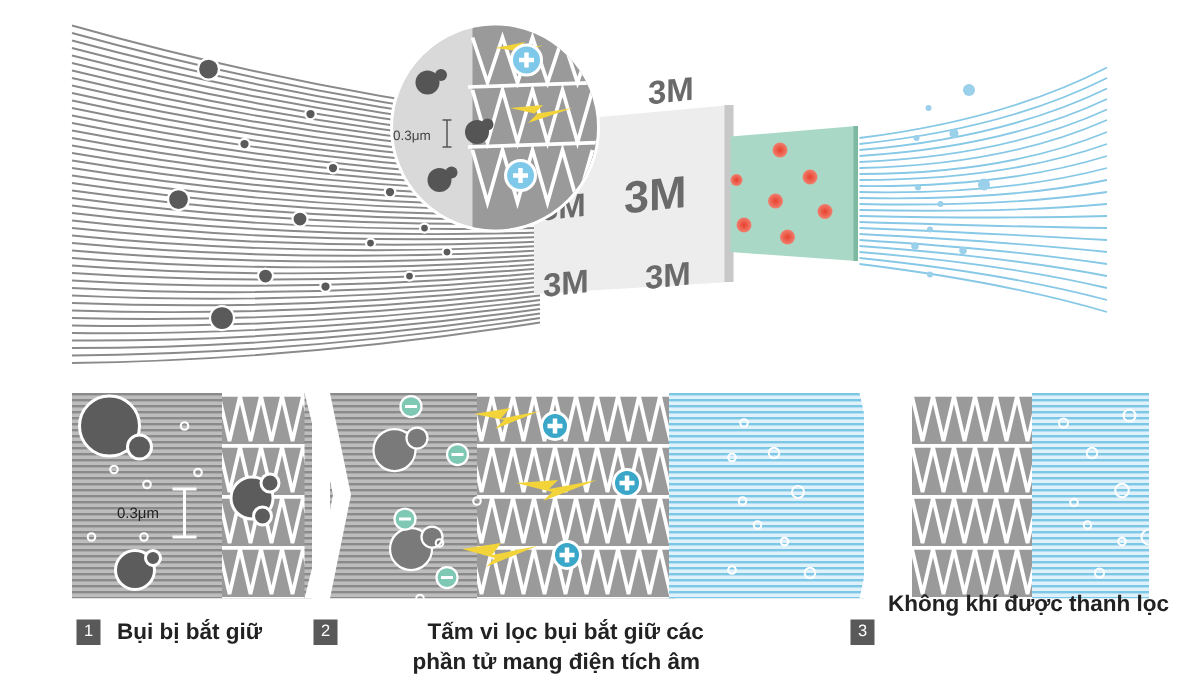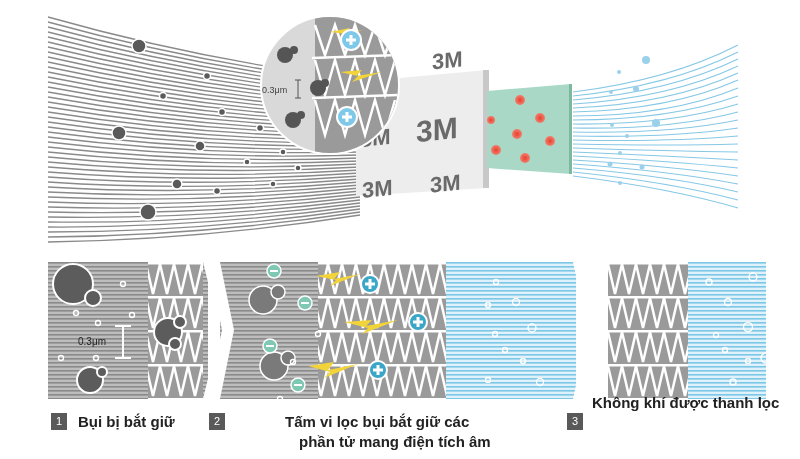--- a/index.html
+++ b/index.html
@@ -313,18 +313,18 @@
   </svg>
 </div>
 
 <div>
   <div class="num" style="left:51px;top:413px;">1</div>
   <div class="cap" style="left:78px;top:412px;">Bụi bị bắt giữ</div>
 </div>
 <div>
   <div class="num" style="left:209px;top:413px;">2</div>
   <div class="cap" style="left:285px;top:412px;text-align:center;">Tấm vi lọc bụi bắt giữ các</div>
-  <div class="cap" style="left:275px;top:432px;margin-left:24px;">phần tử mang điện tích âm</div>
+  <div class="cap" style="left:275px;top:432px;">phần tử mang điện tích âm</div>
 </div>
 <div>
   <div class="num" style="left:567px;top:413px;">3</div>
   <div class="cap" style="left:592px;top:393px;">Không khí được thanh lọc</div>
 </div>
 
 </body></html>

